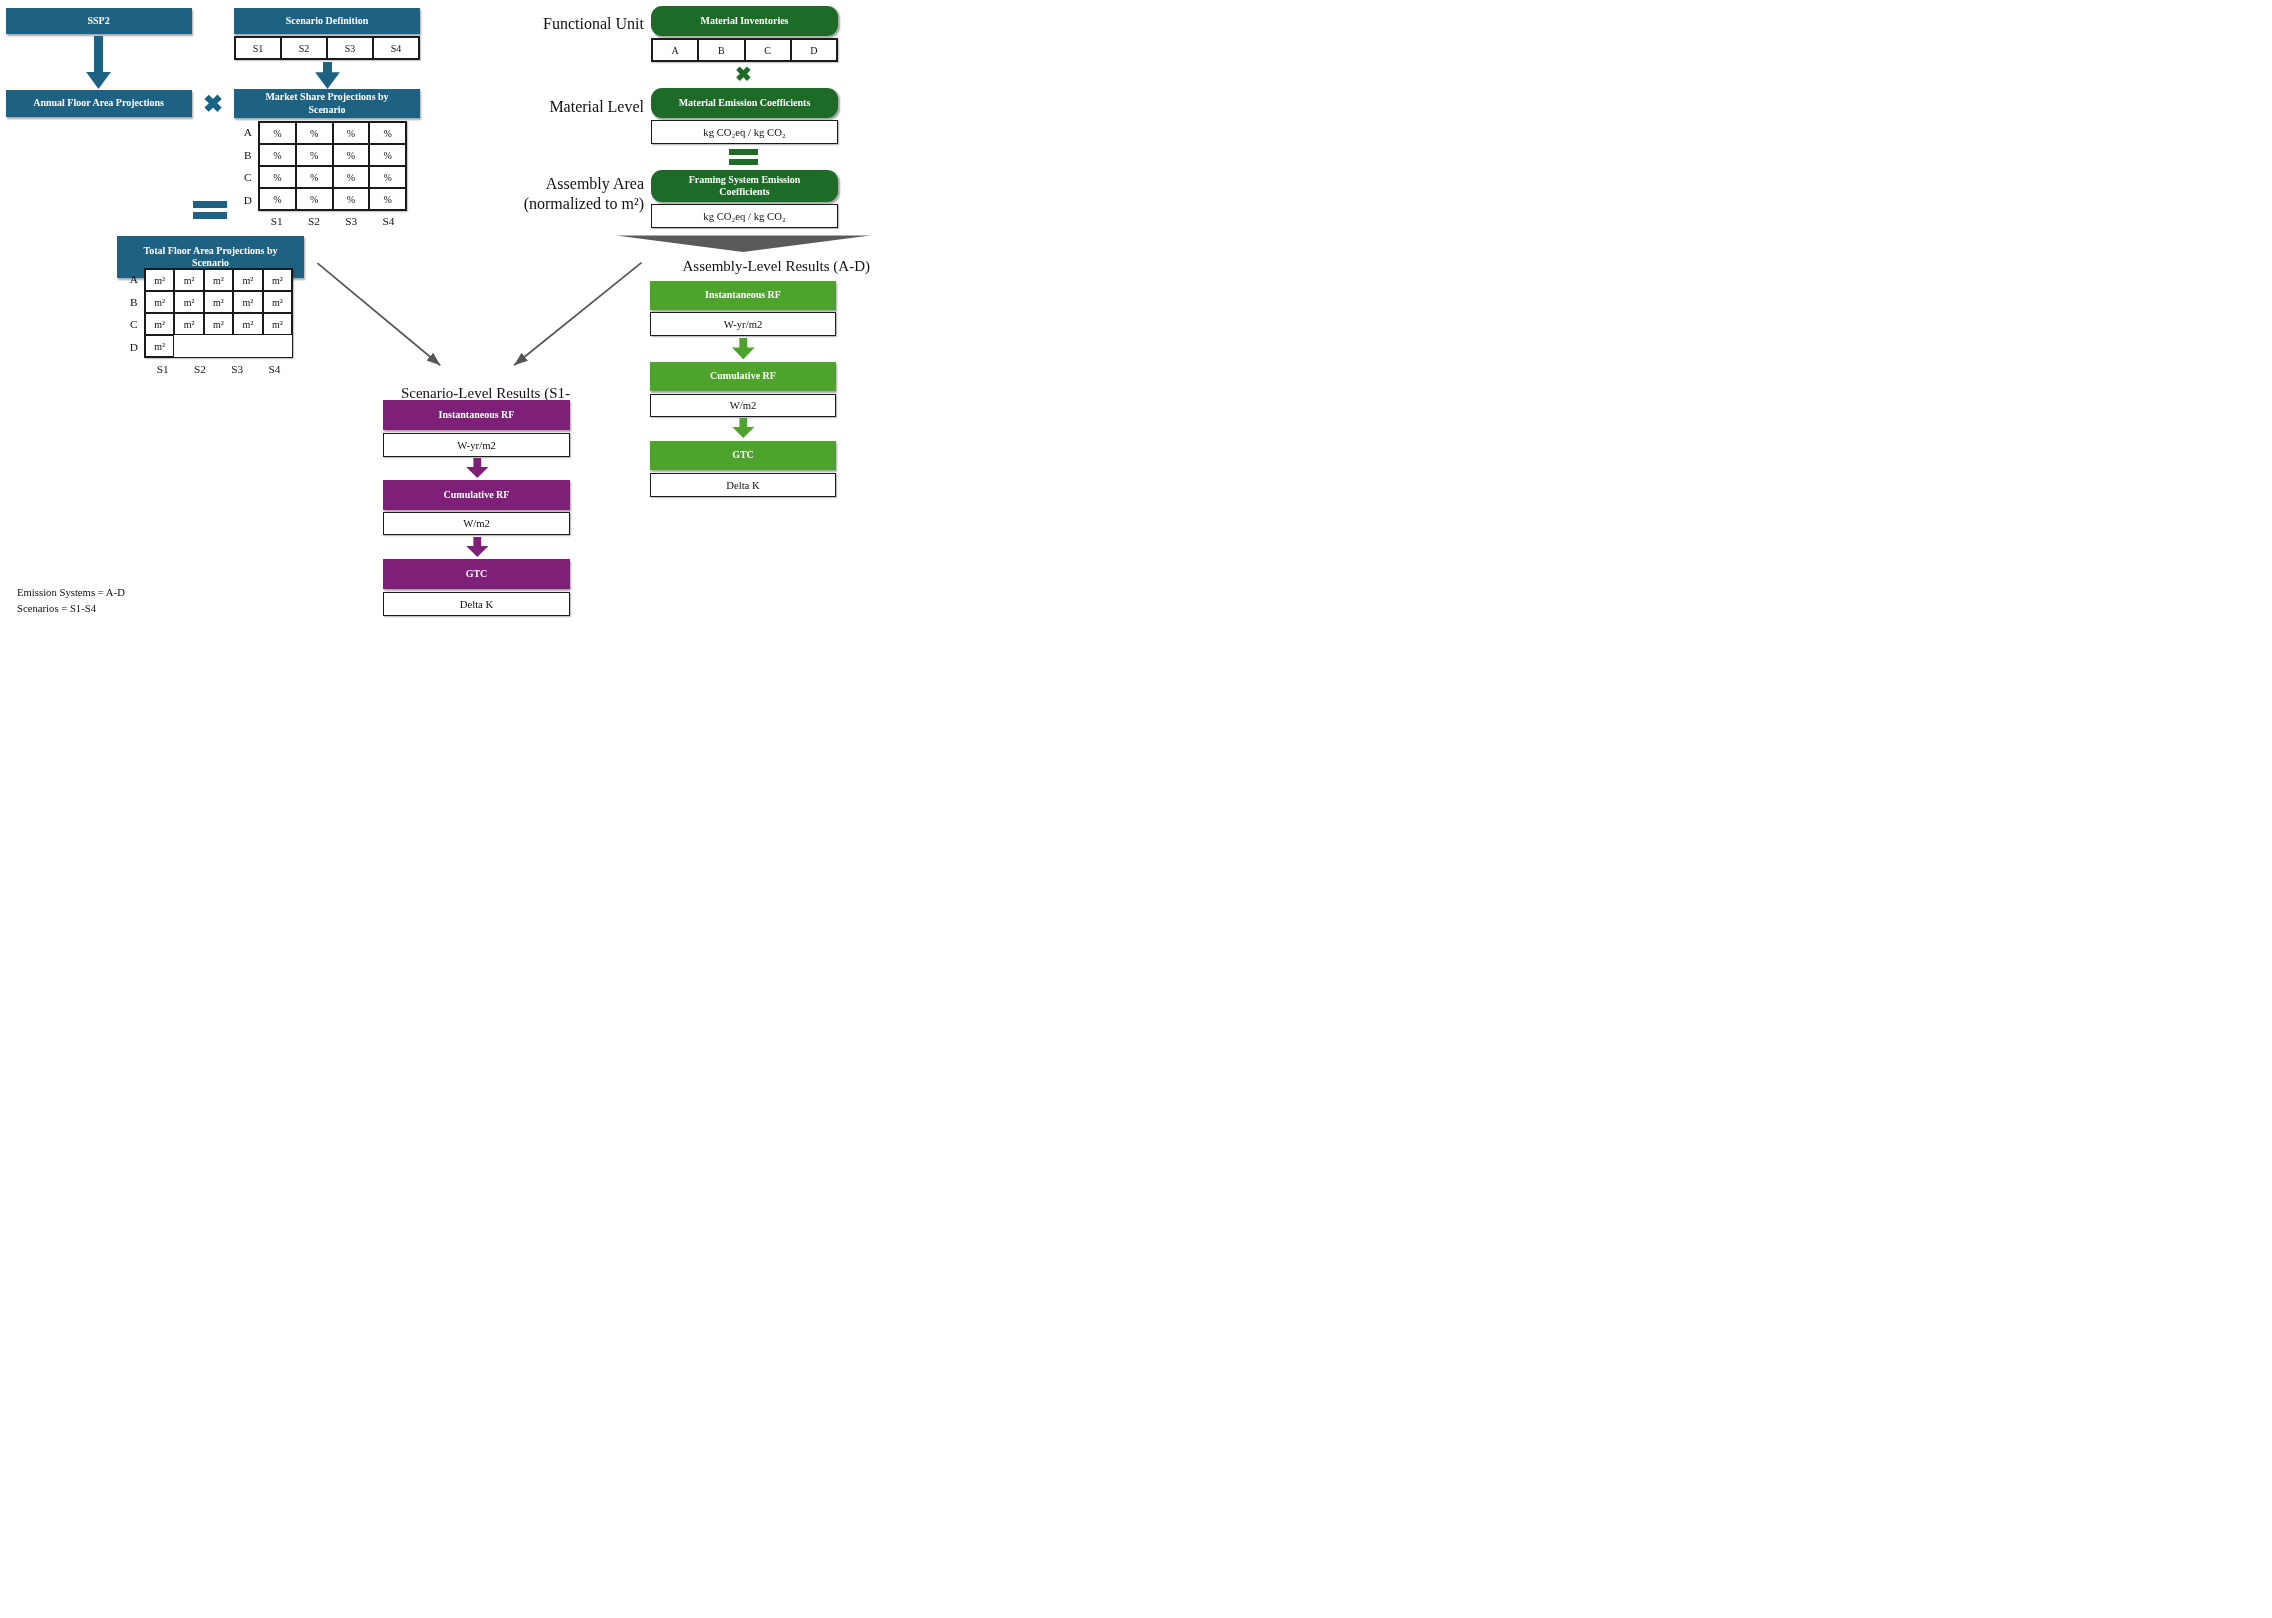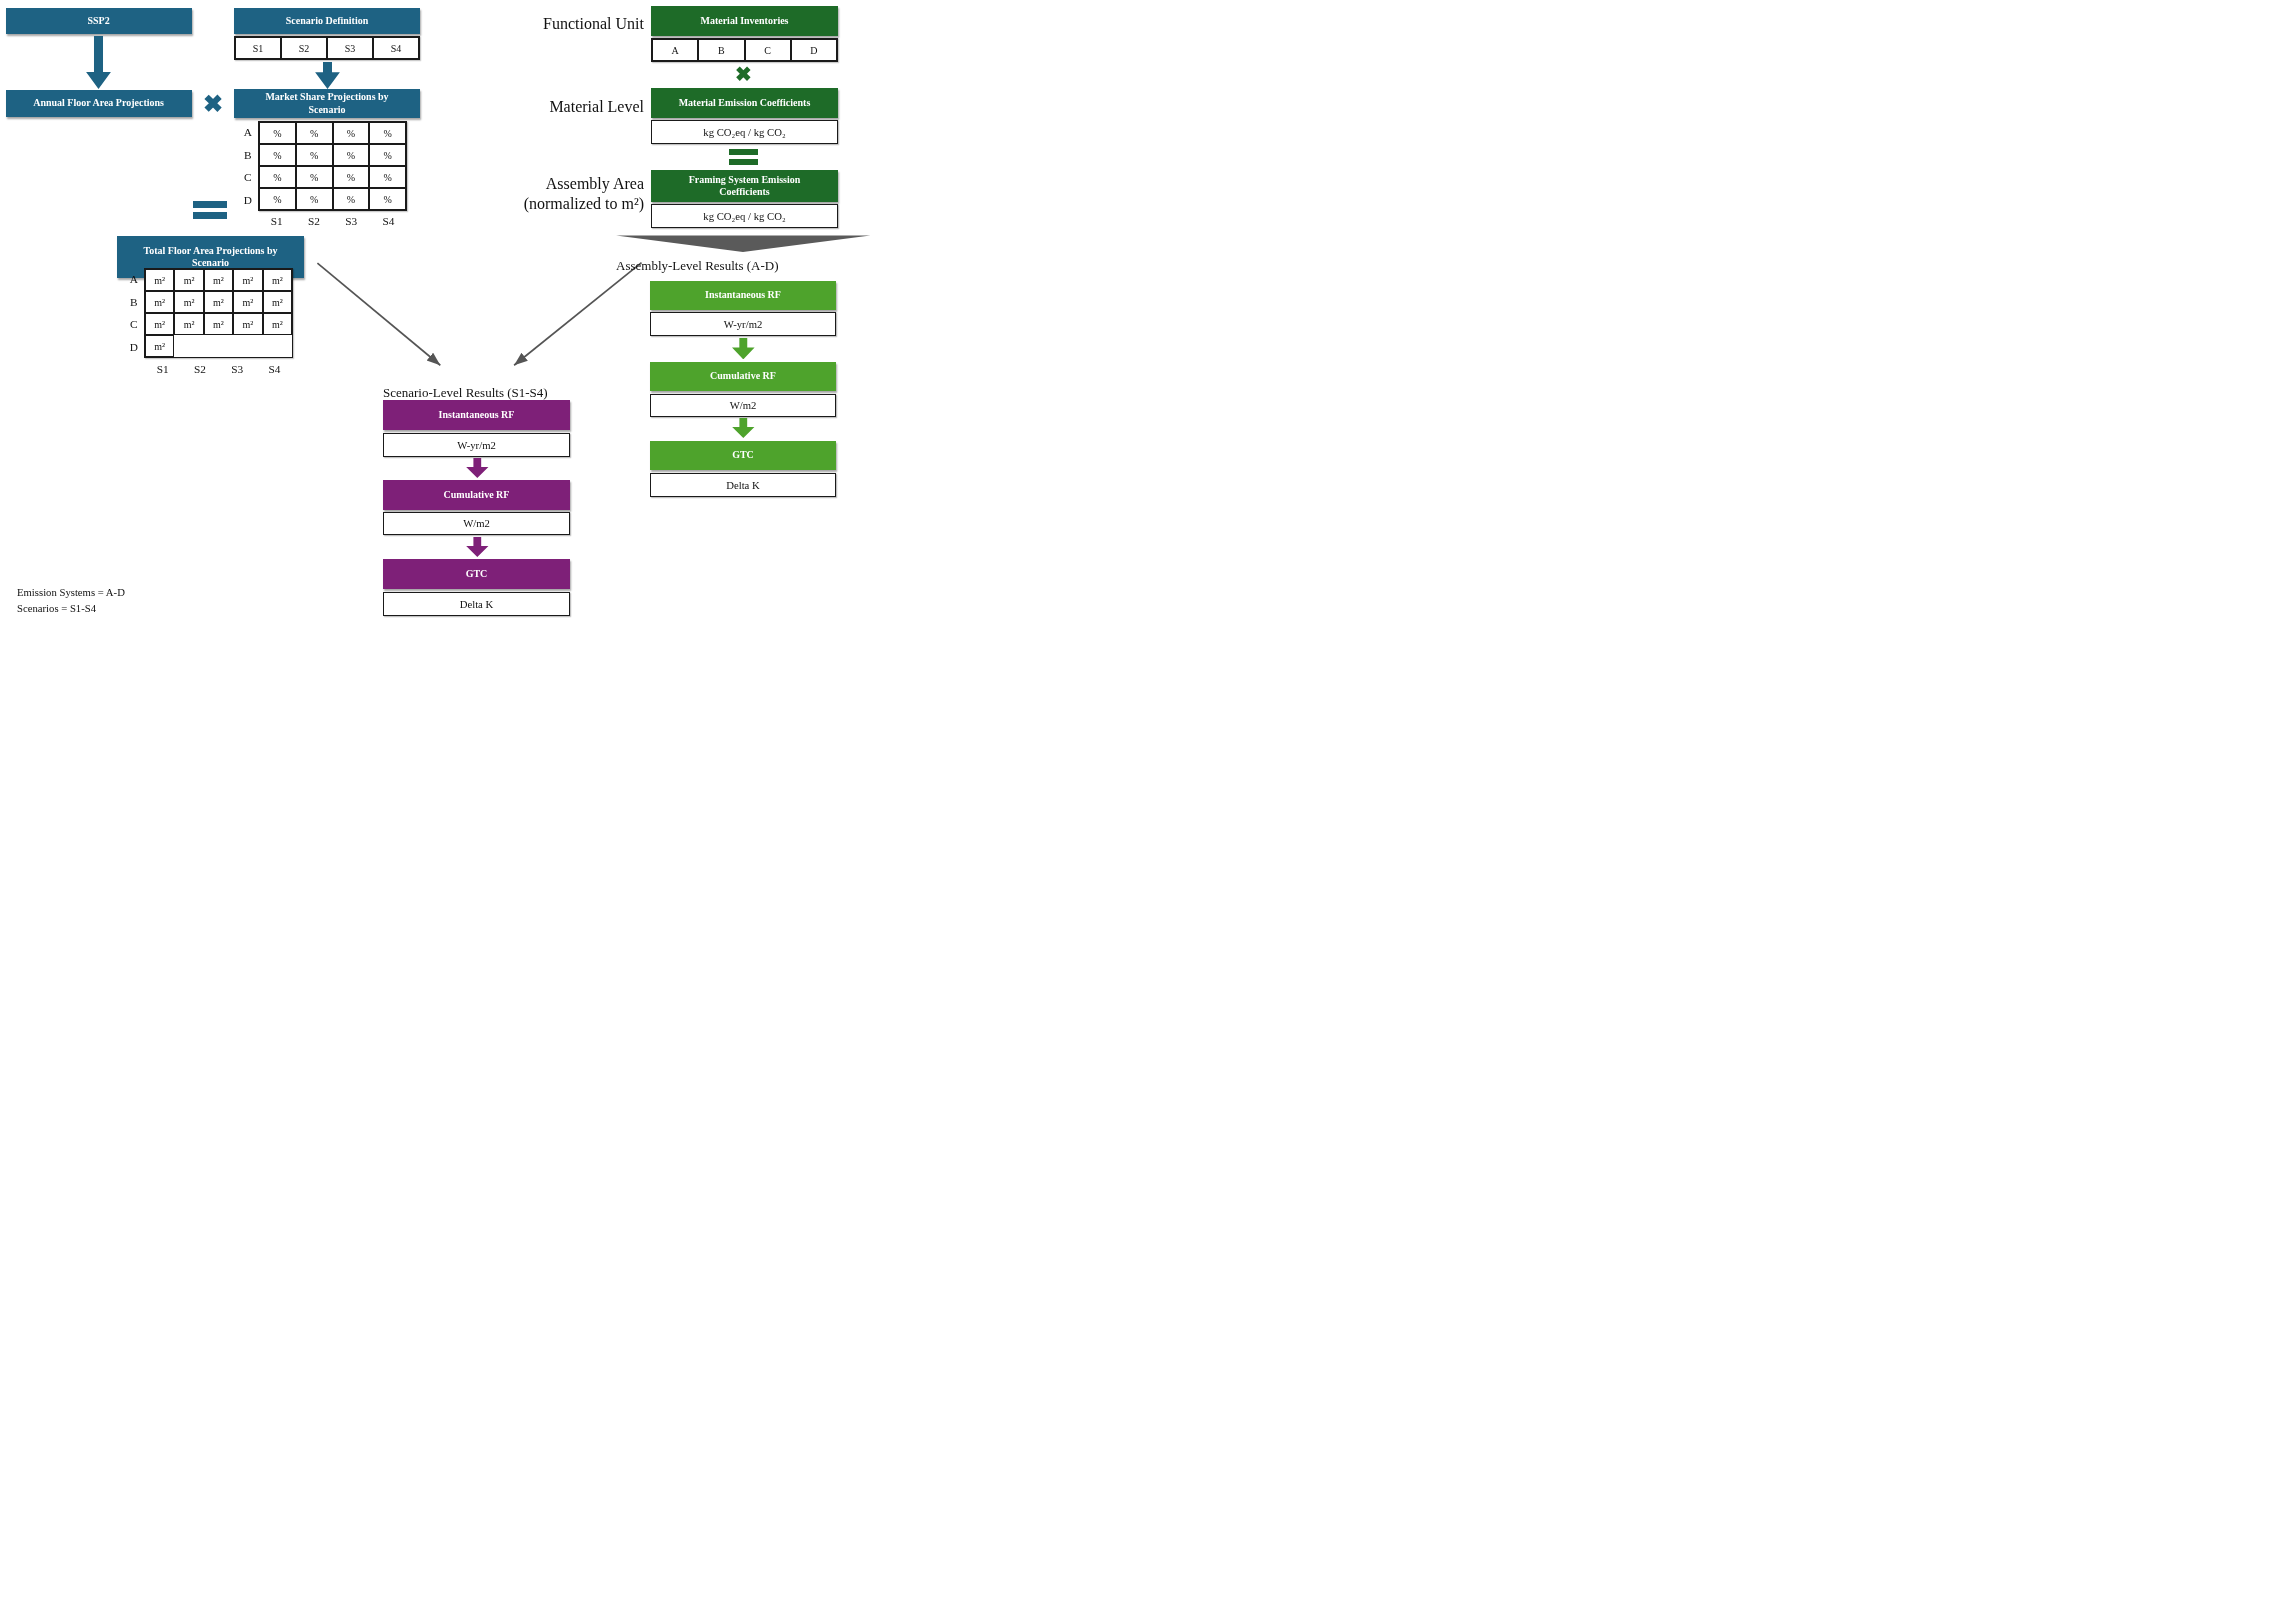--- a/index.html
+++ b/index.html
@@ -7,42 +7,42 @@
     position:relative;width:871px;height:620px;background:#fff;
     font-family:"Liberation Serif",serif;color:#111;overflow:hidden;
   }
   .overlay{position:absolute;left:0;top:0;width:871px;height:620px;pointer-events:none;}
   .box{
     position:absolute;box-sizing:border-box;display:flex;align-items:center;justify-content:center;
     text-align:center;color:#fff;font-weight:bold;font-size:10px;line-height:1.22;
     padding:1.1px 14.7px;box-shadow:1.1px 1.7px 1.7px rgba(0,0,0,.35);
   }
   .blue{background:var(--blue);}
-  .dgreen{background:var(--dark_green);}
+  .dgreen{background:var(--dark_green);border-radius:11px;}
   .lgreen{background:var(--light_green);}
   .purple{background:var(--purple);}
   .unitbox{
     position:absolute;box-sizing:border-box;background:#fff;border:1.1px solid #1a1a1a;
     display:flex;align-items:center;justify-content:center;font-size:10.7px;color:#111;
     box-shadow:1.1px 1.1px 1.1px rgba(0,0,0,.30);
   }
   .gtable{
     position:absolute;box-sizing:border-box;display:grid;background:#fff;border:1.1px solid #1a1a1a;
     box-shadow:1.1px 1.1px 1.1px rgba(0,0,0,.25);
   }
   .gtable .cell{
     border:0.6px solid #1a1a1a;display:flex;align-items:center;justify-content:center;
     font-size:10px;background:#fff;color:#111;
   }
   .side-labels{position:absolute;display:flex;flex-direction:column;}
   .side-labels .lab{flex:1;display:flex;align-items:center;justify-content:center;font-size:11.3px;}
   .bottom-labels{position:absolute;display:flex;}
   .bottom-labels .lab{flex:1;display:flex;align-items:center;justify-content:center;font-size:11.3px;}
   .plain-label{position:absolute;font-size:16px;color:#111;}
-  .heading{position:absolute;font-size:13px;color:#111;text-align:left;}
+  .heading{position:absolute;font-size:15px;color:#111;text-align:right;}
   .mult{position:absolute;font-weight:bold;text-align:center;line-height:1;}
   .equals{position:absolute;display:flex;flex-direction:column;justify-content:space-between;}
   .equals .bar{width:100%;}
   .blockarrow{position:absolute;}
   .fill-blue{fill:var(--blue);}
   .fill-lgreen{fill:var(--light_green);}
   .fill-purple{fill:var(--purple);}
   .legend-line{position:absolute;font-size:10.7px;color:#111;}
 </style>
 </head>

